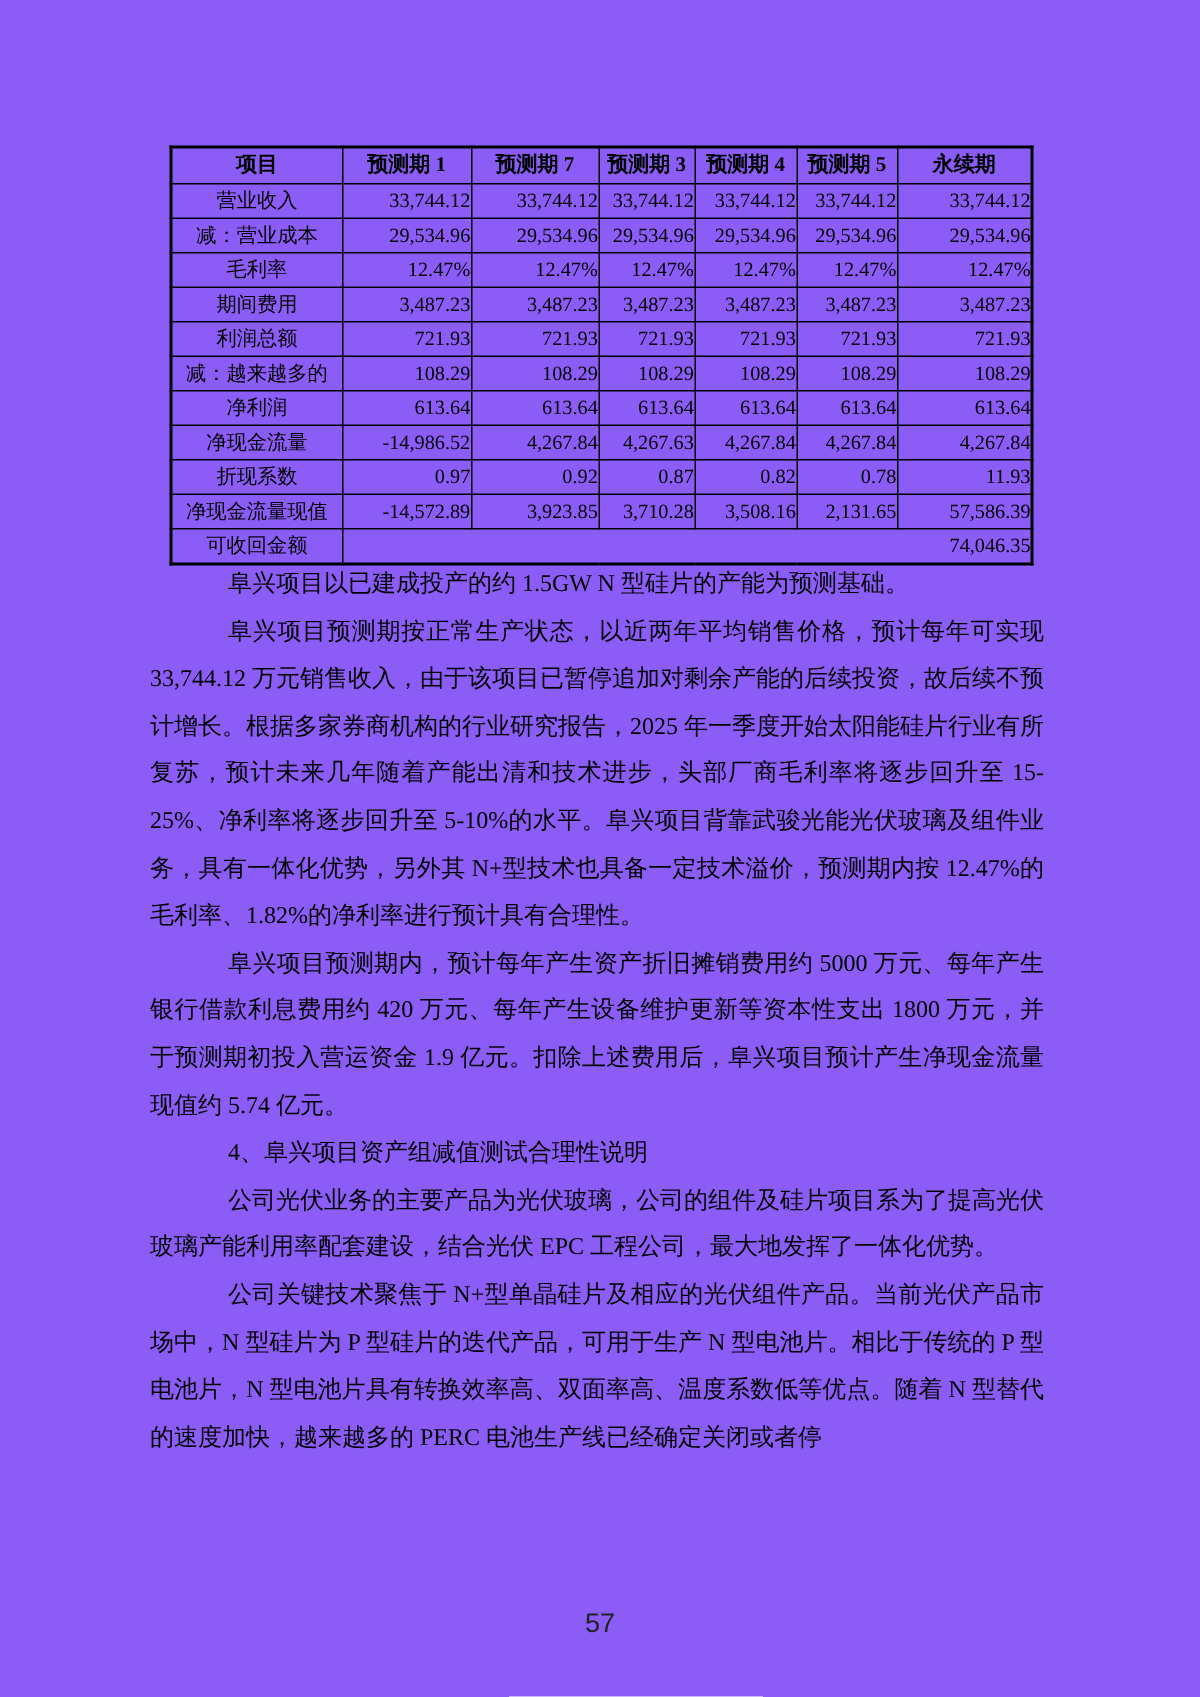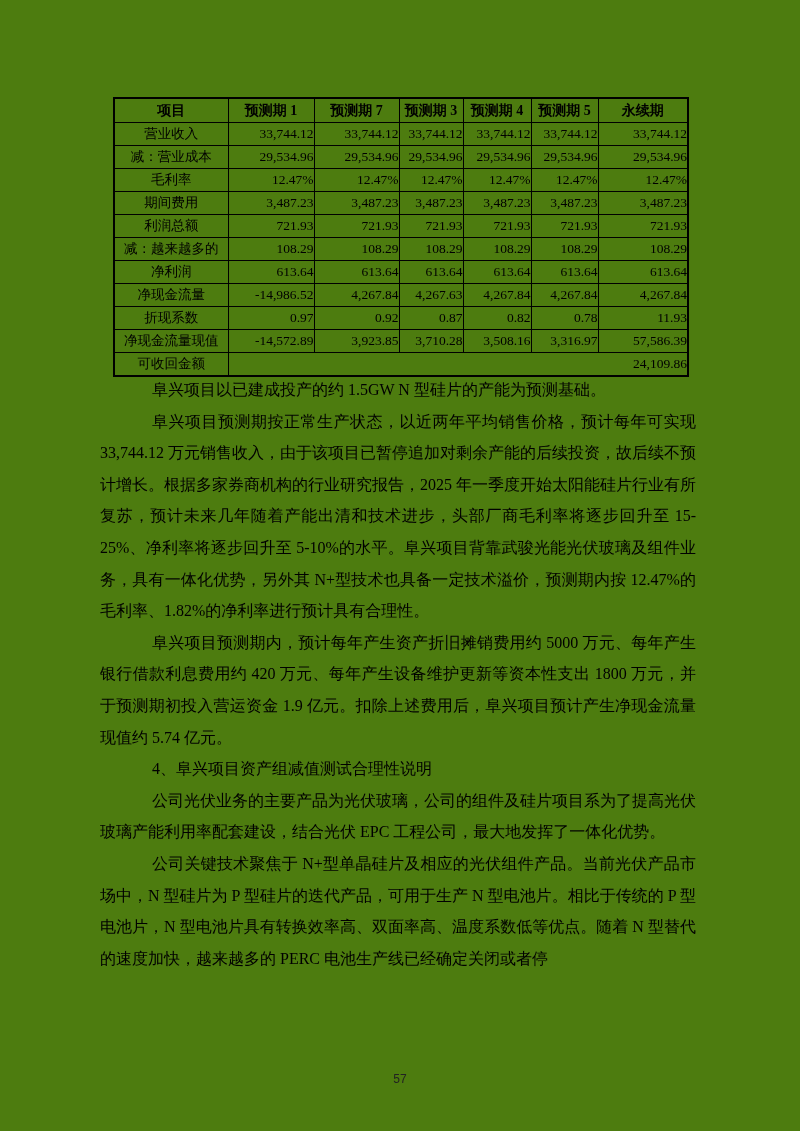--- a/index.html
+++ b/index.html
@@ -1,17 +1,17 @@
 <!DOCTYPE html>
 <html><head>
 <meta charset="utf-8">
 <style>
   html,body { margin:0; padding:0; background:#ffffff; }
   .page {
-    position:relative; width:800px; height:1131px; background:#4d7c0f;
+    position:relative; width:800px; height:1131px; background:#8b5cf6;
     color:#000; font-family:"Liberation Serif","DejaVu Serif",serif;
     overflow:hidden;
   }
   .fin-table {
     position:absolute; left:113px; top:97px; width:574px;
     border-collapse:collapse; table-layout:fixed;
     border:2px solid #000;
   }
   .fin-table th, .fin-table td {
     border:1px solid #000; padding:0; height:22px;
@@ -21,21 +21,21 @@
   .fin-table th { font-weight:bold; text-align:center; height:23px; font-size:14px; }
   .c-label { text-align:center; padding-left:5px; }
   .c-num { text-align:right; padding-right:6px; }
   .body-text {
     position:absolute; left:100px; top:374px; width:596px;
     font-size:16px; line-height:31.6px; text-align:justify;
   }
   .para { margin:0; text-indent:52px; }
   .footer {
     position:absolute; left:0; top:1072px; width:800px;
-    text-align:center; font-size:12px; color:#222;
+    text-align:center; font-size:18px; color:#222;
     font-family:"Liberation Sans","DejaVu Sans",sans-serif;
   }
 </style>
 </head>
 <body>
 
 <div class="page">
 
   <table class="fin-table">
     <colgroup>
@@ -139,26 +139,26 @@
           <td class="c-num">0.82</td>
           <td class="c-num">0.78</td>
           <td class="c-num">11.93</td>
         </tr>
         <tr>
           <td class="c-label">净现金流量现值</td>
           <td class="c-num">-14,572.89</td>
           <td class="c-num">3,923.85</td>
           <td class="c-num">3,710.28</td>
           <td class="c-num">3,508.16</td>
-          <td class="c-num">3,316.97</td>
+          <td class="c-num">2,131.65</td>
           <td class="c-num">57,586.39</td>
         </tr>
         <tr>
           <td class="c-label">可收回金额</td>
-          <td class="c-num" colspan="6">24,109.86</td>
+          <td class="c-num" colspan="6">74,046.35</td>
         </tr>
       </tbody>
   </table>
 
   <div class="body-text">
       <p class="para">阜兴项目以已建成投产的约 1.5GW N 型硅片的产能为预测基础。</p>
       <p class="para">阜兴项目预测期按正常生产状态，以近两年平均销售价格，预计每年可实现 33,744.12 万元销售收入，由于该项目已暂停追加对剩余产能的后续投资，故后续不预计增长。根据多家券商机构的行业研究报告，2025 年一季度开始太阳能硅片行业有所复苏，预计未来几年随着产能出清和技术进步，头部厂商毛利率将逐步回升至 15-25%、净利率将逐步回升至 5-10%的水平。阜兴项目背靠武骏光能光伏玻璃及组件业务，具有一体化优势，另外其 N+型技术也具备一定技术溢价，预测期内按 12.47%的毛利率、1.82%的净利率进行预计具有合理性。</p>
       <p class="para">阜兴项目预测期内，预计每年产生资产折旧摊销费用约 5000 万元、每年产生银行借款利息费用约 420 万元、每年产生设备维护更新等资本性支出 1800 万元，并于预测期初投入营运资金 1.9 亿元。扣除上述费用后，阜兴项目预计产生净现金流量现值约 5.74 亿元。</p>
       <p class="para">4、阜兴项目资产组减值测试合理性说明</p>
       <p class="para">公司光伏业务的主要产品为光伏玻璃，公司的组件及硅片项目系为了提高光伏玻璃产能利用率配套建设，结合光伏 EPC 工程公司，最大地发挥了一体化优势。</p>

